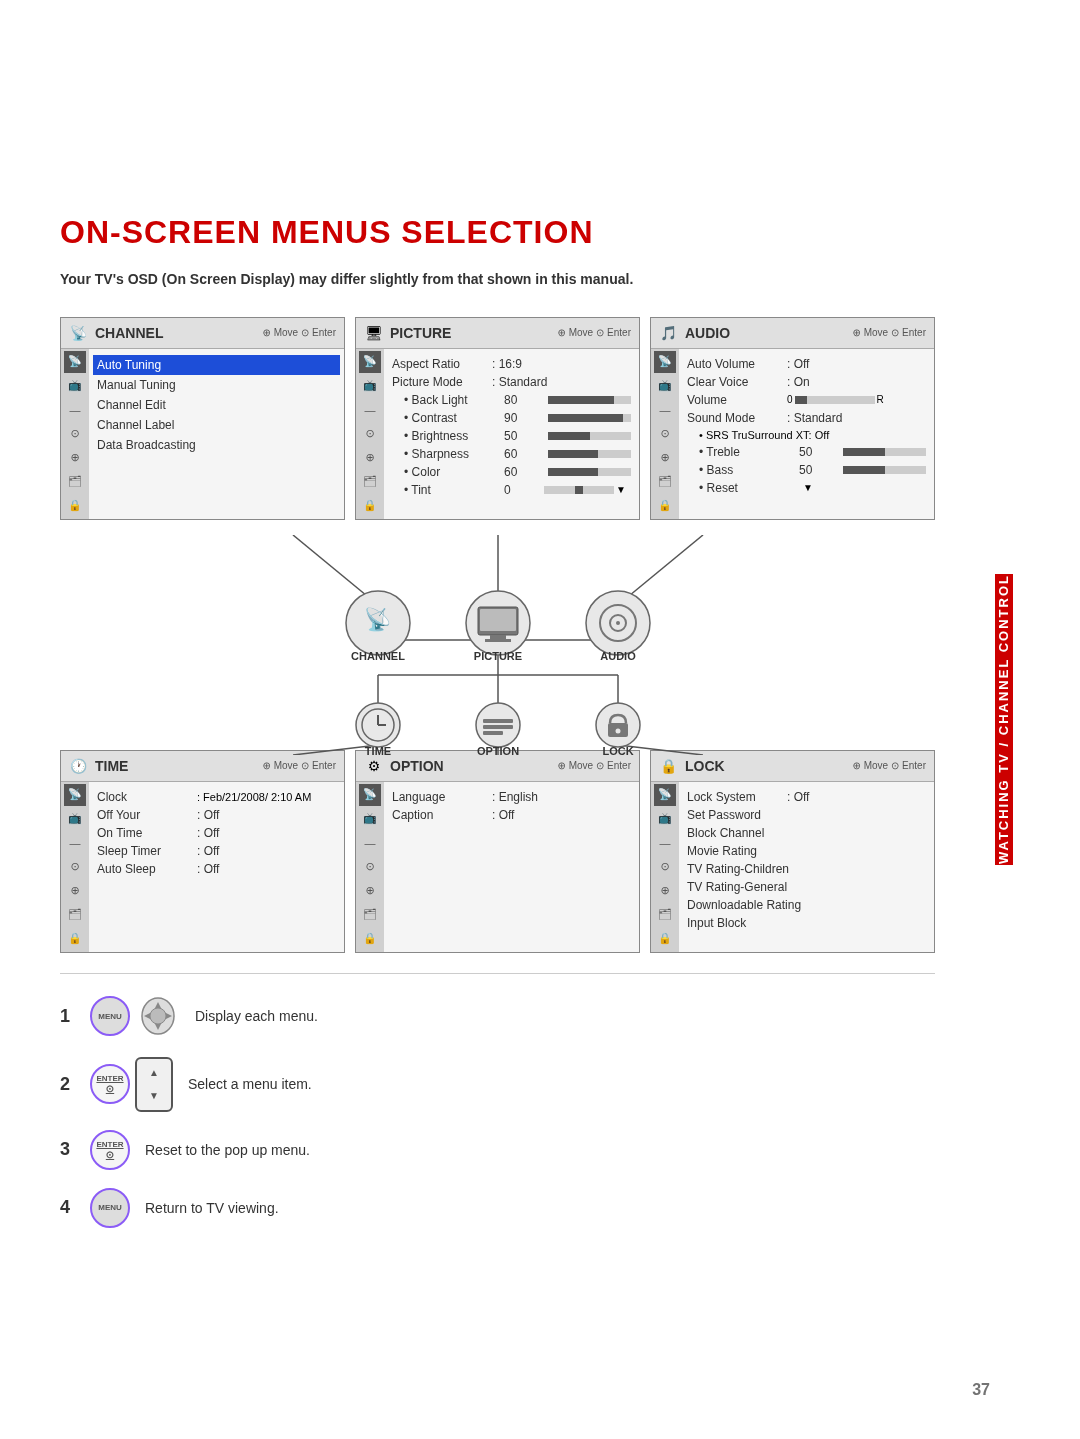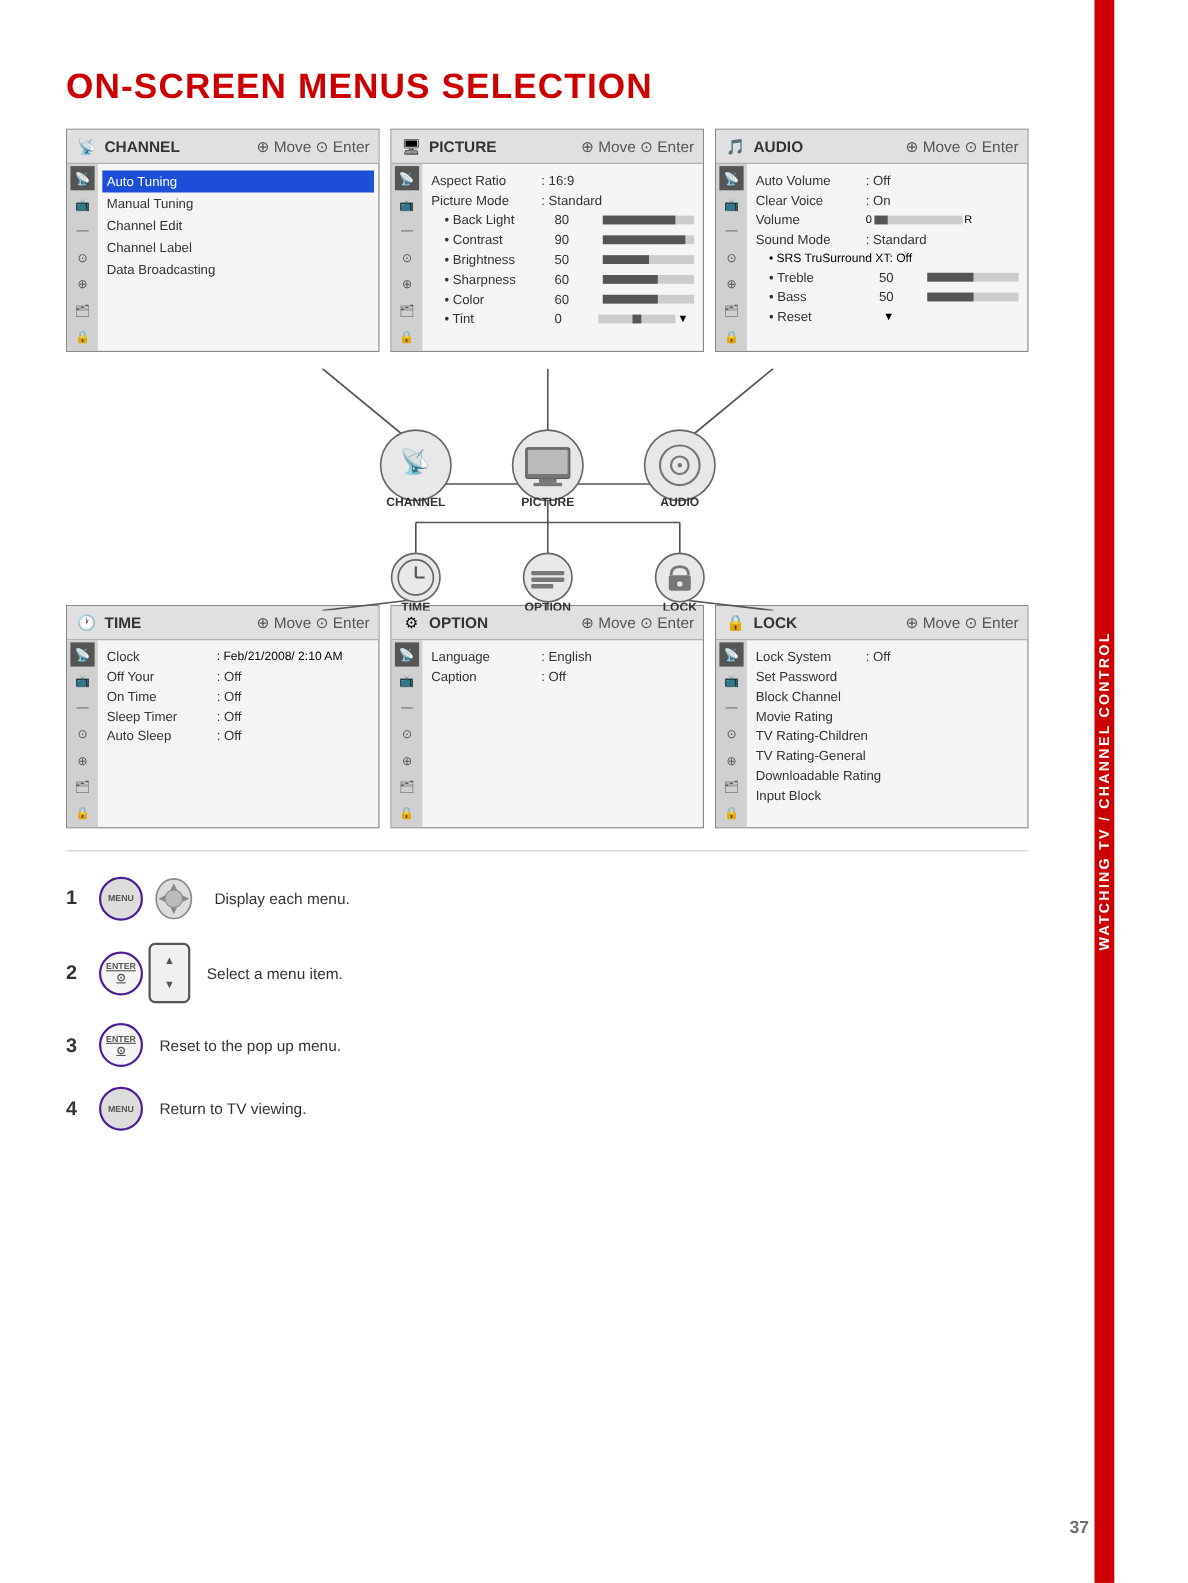--- a/index.html
+++ b/index.html
@@ -9,20 +9,21 @@
       width: 1080px;
       min-height: 1439px;
       position: relative;
       overflow-x: hidden;
     }
 
     .page-wrapper {
       display: flex;
       width: 900px;
       min-height: 1439px;
+      align-items: center;
     }
 
     .main-content {
       flex: 1;
       padding: 60px 60px 40px 60px;
       max-width: 1010px;
     }
 
     .sidebar {
       width: 70px;
@@ -99,21 +100,21 @@
     }
 
     .panel-header-title {
       font-size: 14px;
       font-weight: bold;
       color: #333;
       flex: 1;
     }
 
     .panel-header-nav {
-      font-size: 14px;
+      font-size: 10px;
       color: #555;
     }
 
     .panel-sidebar {
       display: flex;
     }
 
     .panel-icons-col {
       width: 28px;
       background: #d0d0d0;
@@ -238,21 +239,21 @@
     .instruction-icons {
       display: flex;
       align-items: center;
       gap: 5px;
     }
 
     .btn-circle {
       width: 40px;
       height: 40px;
       border-radius: 50%;
-      border: 2px solid #4c1d95;
+      border: 2px solid #8b5cf6;
       display: flex;
       align-items: center;
       justify-content: center;
       font-size: 9px;
       font-weight: bold;
       color: #555;
       background: #f5f5f5;
       flex-direction: column;
     }
 
@@ -324,20 +325,21 @@
     }
   </style>
 </head>
 <body>
 
 <div class="page-wrapper">
   <div class="main-content">
 
     <h1 class="page-title">ON-SCREEN MENUS SELECTION</h1>
 
+    <p class="subtitle">Your TV's OSD (On Screen Display) may differ slightly from that shown in this manual.</p>
 
     <div class="panels-section">
       <div class="panels-row">
 
         <div class="menu-panel">
           <div class="panel-header">
             <div class="panel-header-icon">📡</div>
             <span class="panel-header-title">CHANNEL</span>
             <span class="panel-header-nav">⊕ Move  ⊙ Enter</span>
           </div>

